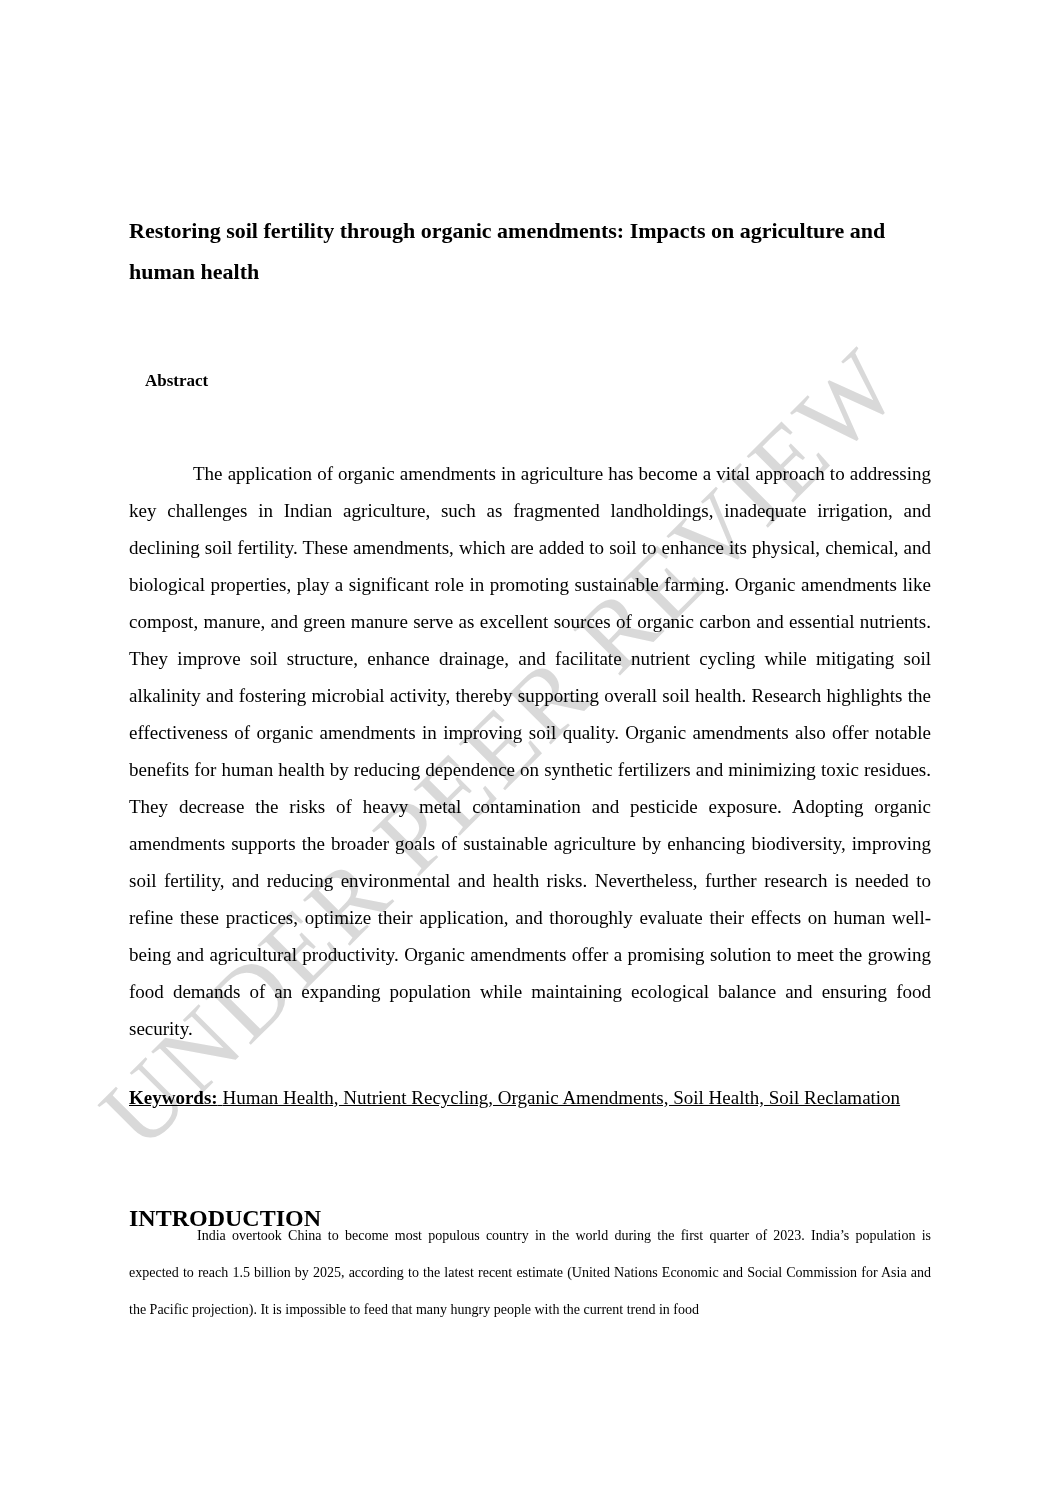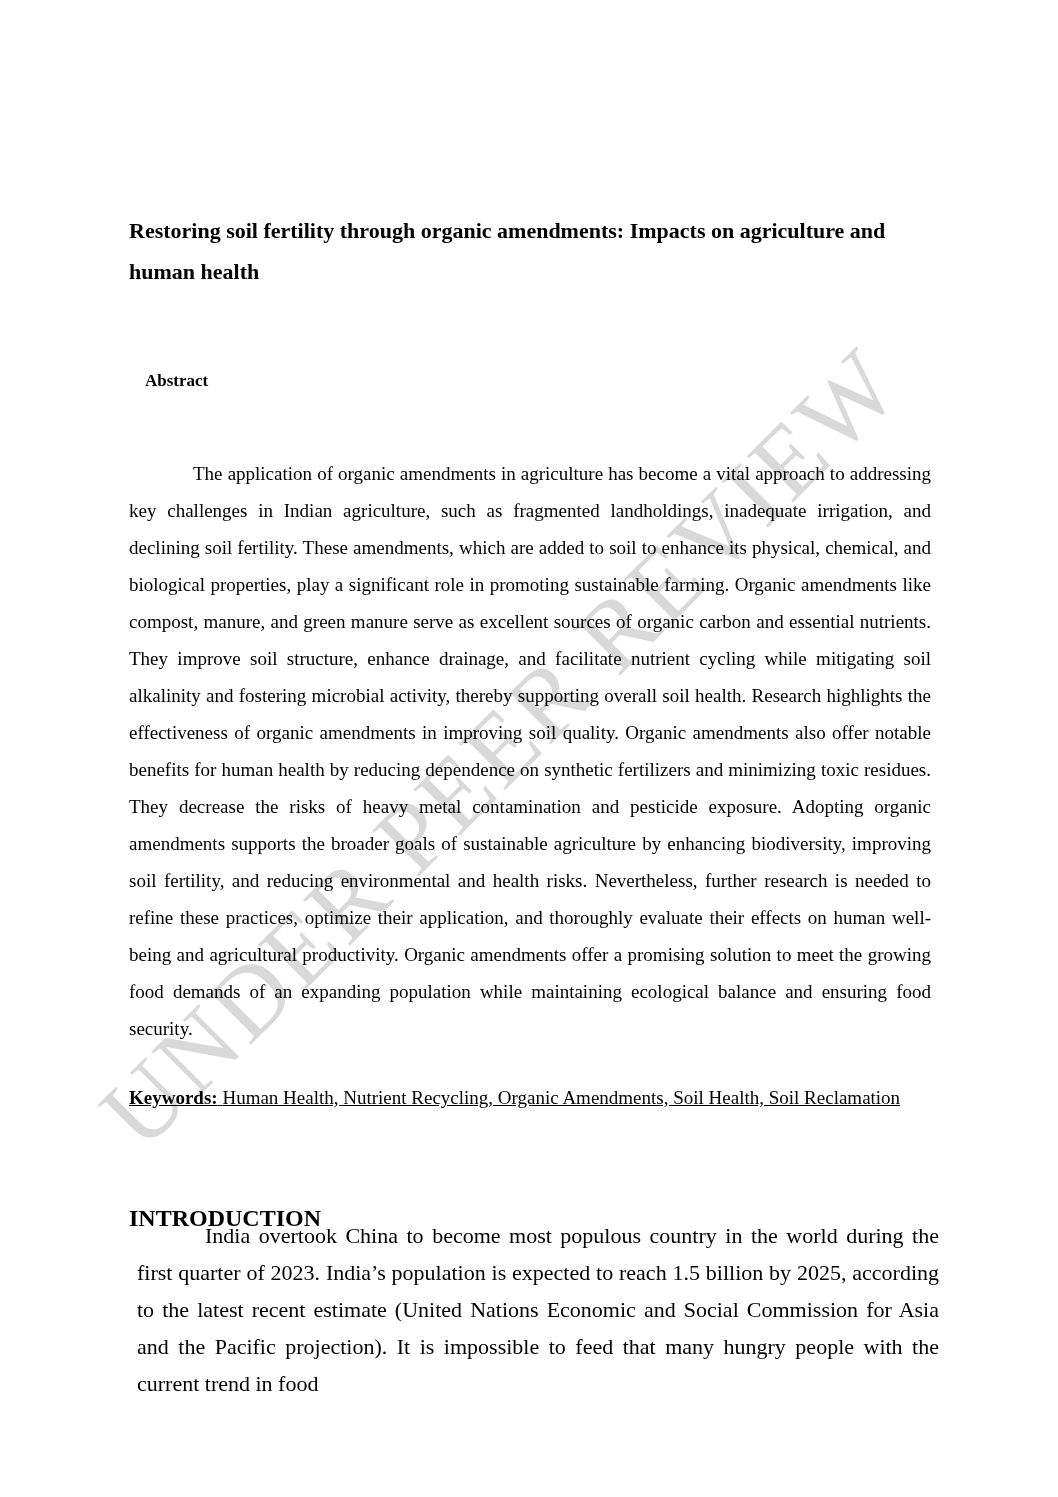--- a/index.html
+++ b/index.html
@@ -100,23 +100,23 @@
     position: absolute;
     top: 1185px;
     left: 0;
     font-size: 24px;
     font-weight: bold;
     margin-top: 20px;
   }
   .intro-body {
     position: absolute;
     top: 1217px;
-    left: 8px;
+    left: 0;
     width: 802px;
-    font-size: 22px;
+    font-size: 14px;
     line-height: 37px;
     text-align: justify;
     text-indent: 68px;
   }
 </style>
 </head>
 <body>
 
 <div class="page">
 

